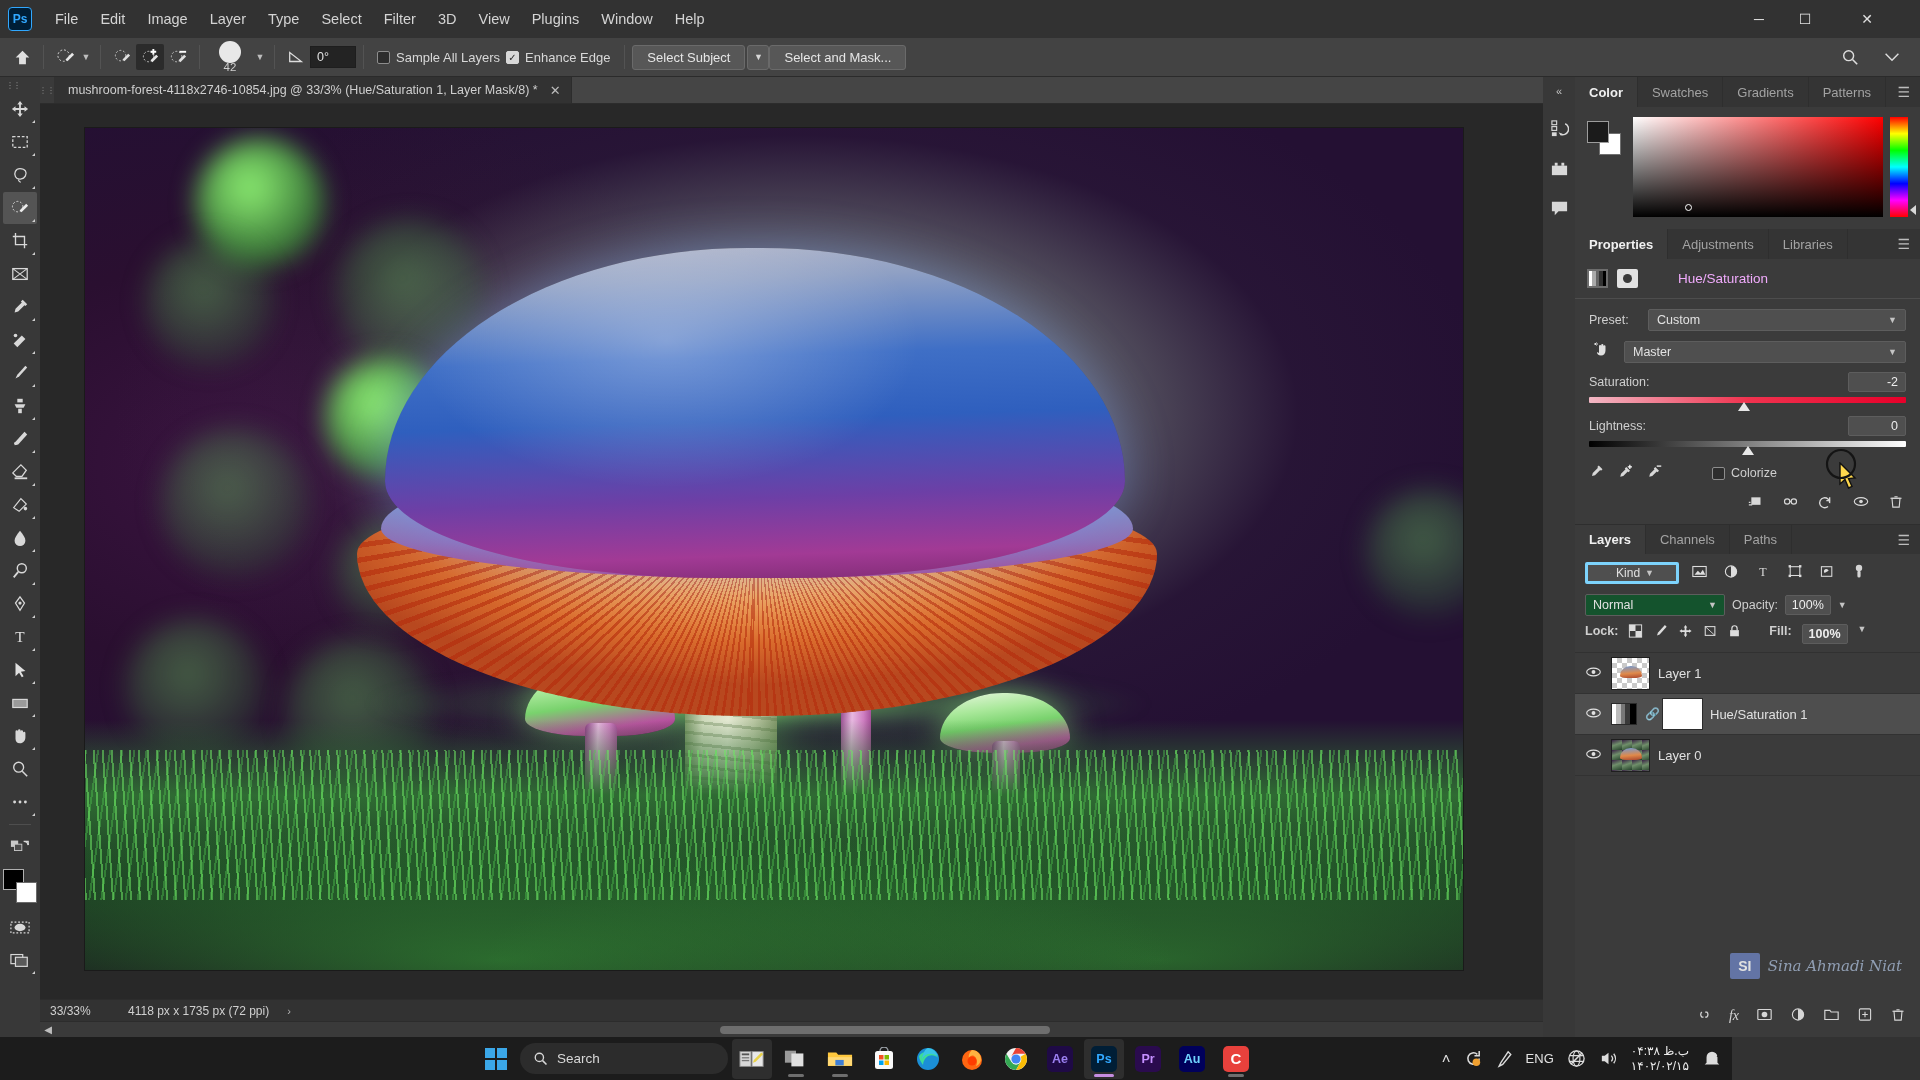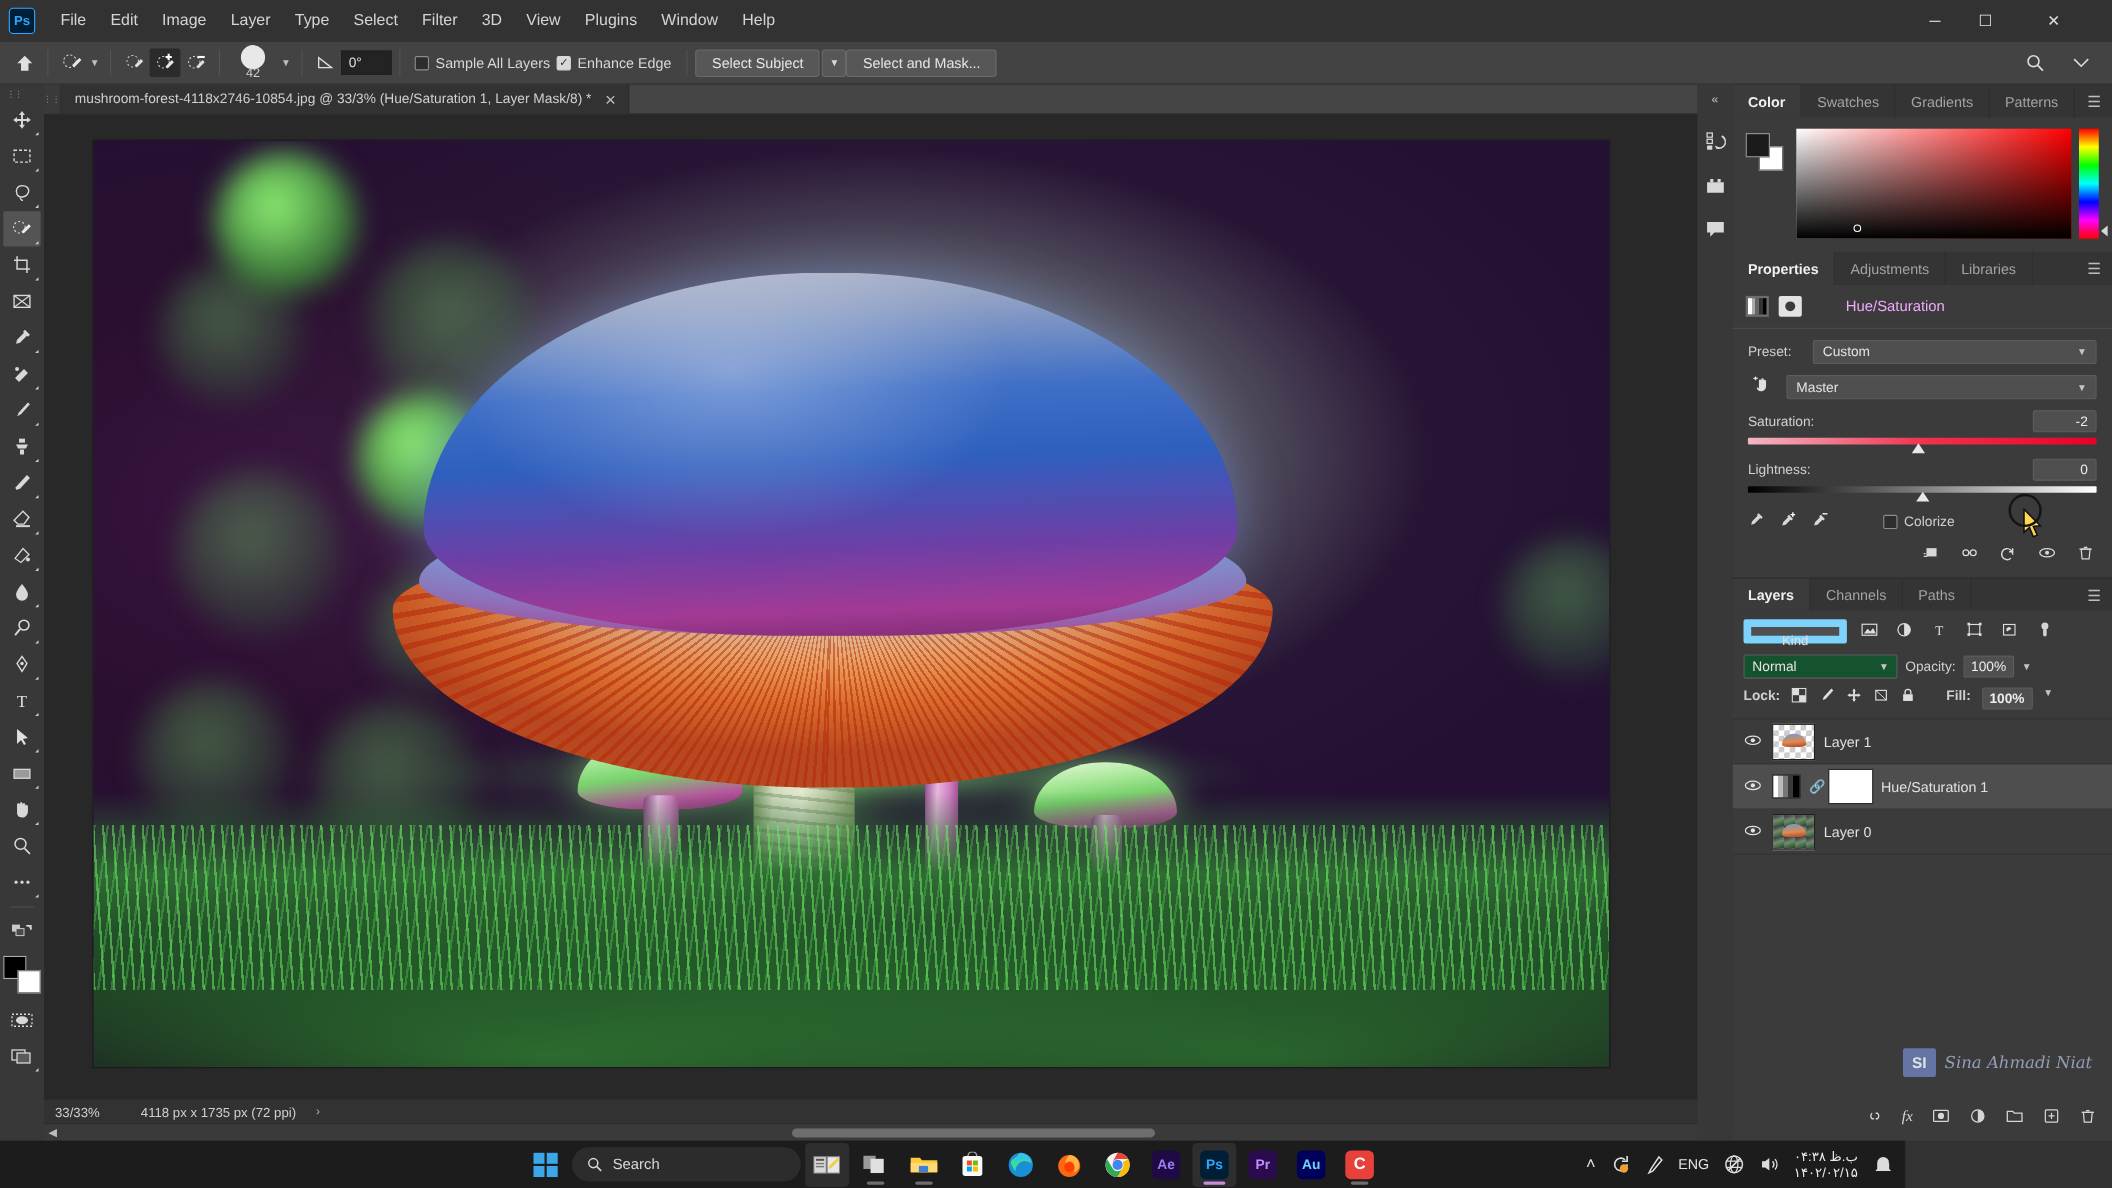--- a/index.html
+++ b/index.html
@@ -314,22 +314,22 @@
   .colorize { display: flex; align-items: center; gap: 6px; margin-left: 36px; }
   .prop-bottom {
     display: flex; align-items: center; justify-content: flex-end; gap: 18px;
     padding: 12px 16px 4px 14px; color: #d4d4d4; font-size: 14px;
   }
 
   
   .layers { background: #3b3b3b; flex: 1; display: flex; flex-direction: column; }
   .lp-filter { display: flex; align-items: center; gap: 8px; padding: 8px 10px 6px 10px; }
   .kind-sel {
-    width: 94px; height: 22px; background: #4f4f4f; border: 7px solid #7dd3fc; border-radius: 2px;
-    color: #e0e0e0; font-size: 12px; display: flex; align-items: center; gap: 5px; padding: 0 6px; flex-direction: column;
+    width: 94px; height: 22px; background: #4f4f4f; border: 3px solid #7dd3fc; border-radius: 2px;
+    color: #e0e0e0; font-size: 12px; display: flex; align-items: center; gap: 5px; padding: 0 22px;
   }
   .lp-ficon { width: 24px; text-align: center; color: #ddd; font-size: 13px; }
   .lp-blend { display: flex; align-items: center; gap: 7px; padding: 4px 10px; }
   .blend-sel {
     width: 140px; height: 22px; background: #14532d; border: 1px solid #5d5d5d; border-radius: 2px;
     color: #e2e2e2; font-size: 12.5px; display: flex; align-items: center; justify-content: space-between; padding: 0 7px;
   }
   .tiny-lbl { color: #cfcfcf; font-size: 12.5px; }
   .num-box {
     background: #4f4f4f; border: 1px solid #5d5d5d; color: #ededed; font-size: 12.5px;

